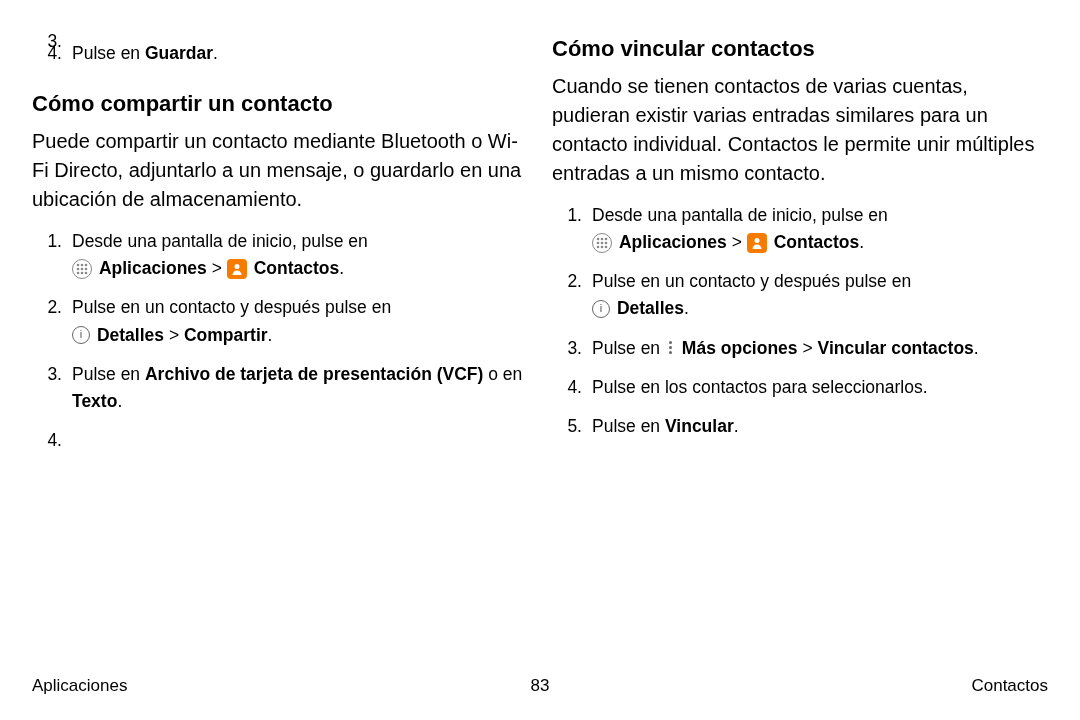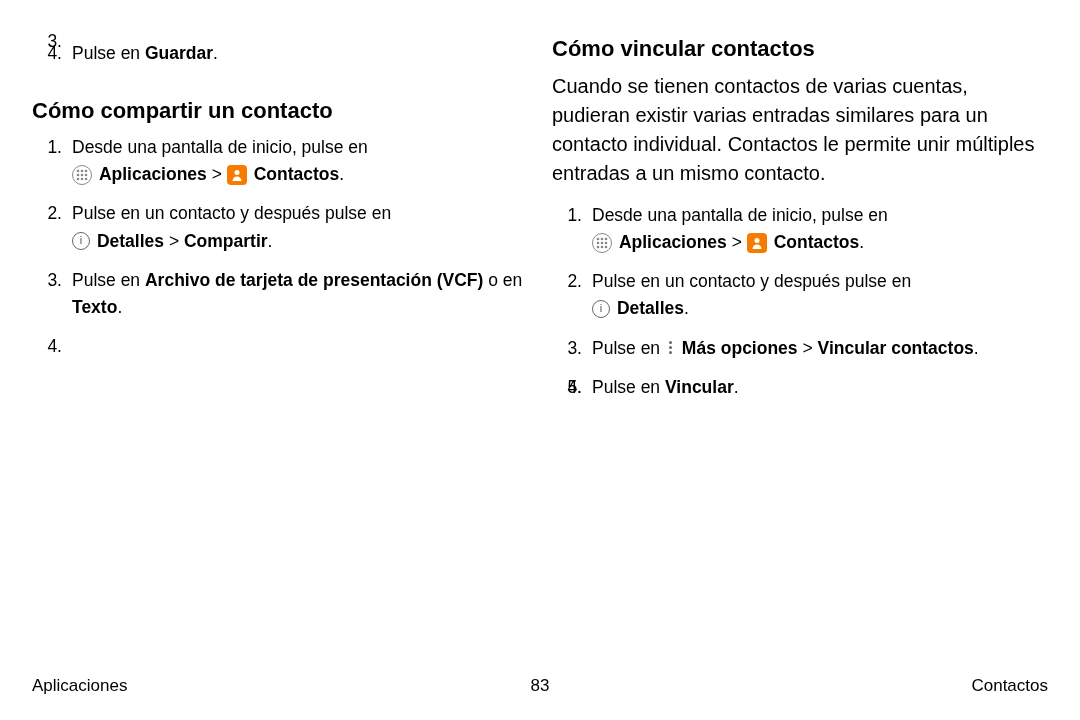--- a/index.html
+++ b/index.html
@@ -20,21 +20,21 @@
   }
   .col {
     flex: 1;
     display: flex;
     flex-direction: column;
   }
   .heading {
     font-size: 22px;
     font-weight: bold;
     margin-bottom: 10px;
-    margin-top: 19px;
+    margin-top: 12px;
   }
   .col p.para {
     font-size: 20px;
     line-height: 1.45;
     margin-bottom: 14px;
   }
   ol.steps {
     list-style: none;
     counter-reset: step;
     padding-left: 0;
@@ -126,20 +126,21 @@
       <li>
         <span class="num">3.</span>
       </li>
       <li>
         <span class="num">4.</span>
         <span>Pulse en </span><span class="bold">Guardar</span><span>.</span>
       </li>
     </ol>
 
     <div class="heading">Cómo compartir un contacto</div>
+    <p class="para">Puede compartir un contacto mediante Bluetooth o Wi-Fi Directo, adjuntarlo a un mensaje, o guardarlo en una ubicación de almacenamiento.</p>
 
     <ol class="steps">
       <li>
         <span class="num">1.</span>
         <span>Desde una pantalla de inicio, pulse en</span><br>
         <span class="icon-apps">
           <svg viewBox="0 0 12 12">
               <g fill="#888">
                 <circle cx="2" cy="2" r="1.3"></circle>
                 <circle cx="6" cy="2" r="1.3"></circle>
@@ -226,20 +227,21 @@
             <span></span>
             <span></span>
             <span></span>
           </span>
         <span class="bold">Más opciones</span>
         <span>&gt;</span>
         <span class="bold">Vincular contactos</span><span>.</span>
       </li>
       <li>
         <span class="num">4.</span>
+        <span>Pulse en los contactos para seleccionarlos.</span>
       </li>
       <li>
         <span class="num">5.</span>
         <span>Pulse en </span><span class="bold">Vincular</span><span>.</span>
       </li>
     </ol>
   </div>
 </div>
 
 <div class="footer footer-row">

